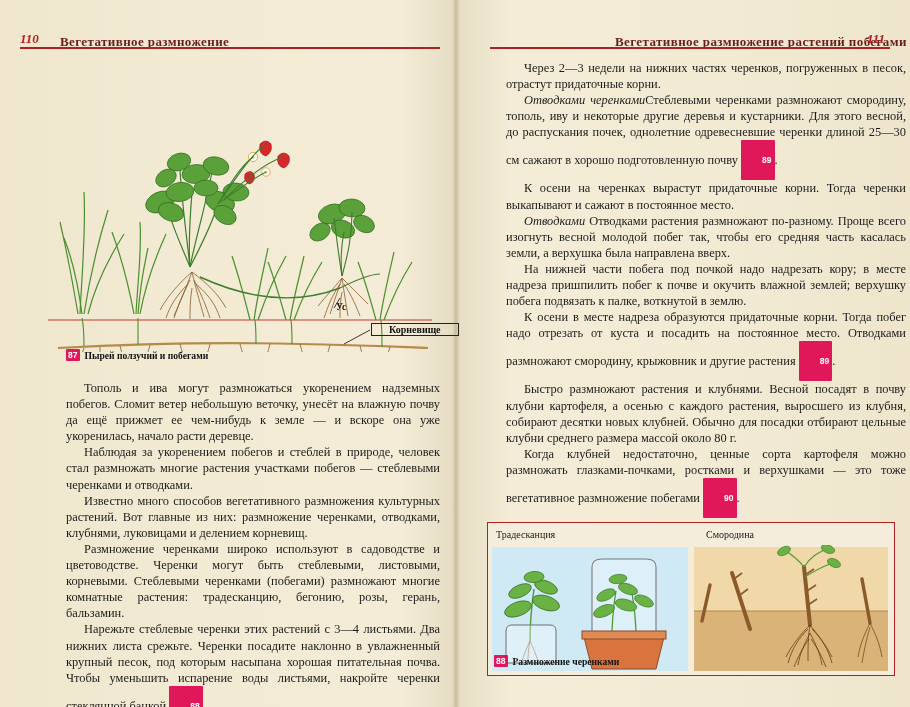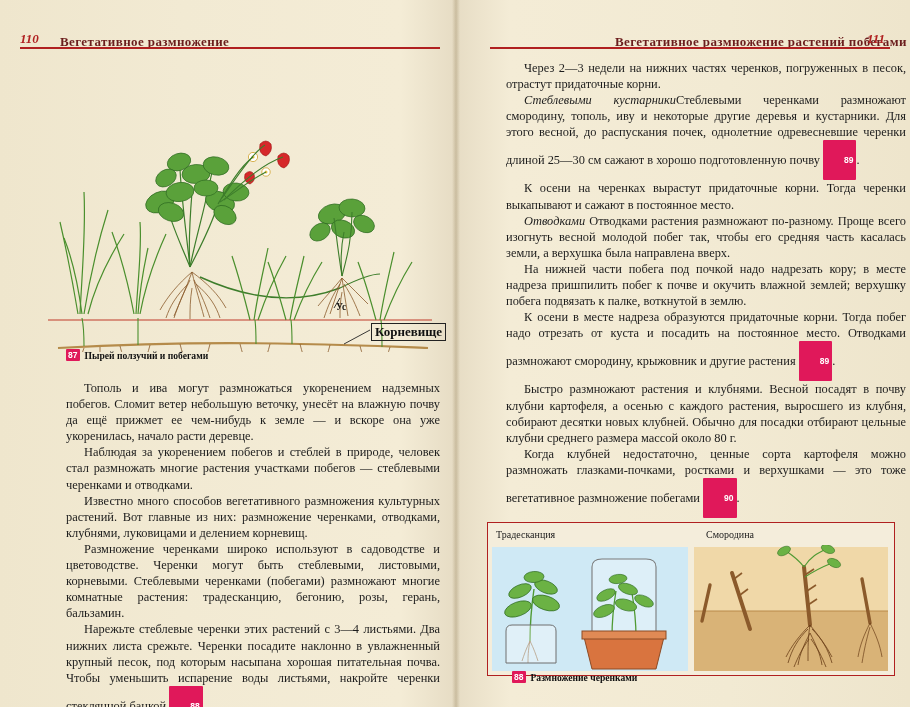--- a/index.html
+++ b/index.html
@@ -66,22 +66,22 @@
   }
   .capt .figtag{margin-right:4px;}
   
   .fig1{position:absolute;left:40px;top:52px;width:400px;height:300px;}
   .lbl{
     position:absolute;font-family:"Liberation Serif",serif;
     font-size:9.5px;font-weight:bold;color:#111;
   }
   .lblbox{
     position:absolute;border:1px solid #222;background:rgba(255,255,255,.0);
-    font-family:"Liberation Serif",serif;font-size:13px;font-weight:bold;
-    padding:0px 3px;color:#111;
+    font-family:"Liberation Serif",serif;font-size:10px;font-weight:bold;
+    padding:0px 17px;color:#111;
   }
   svg{display:block;}
 </style>
 </head>
 <body>
 
 <div id="page">
 
   <div class="gutter"></div>
 
@@ -243,21 +243,21 @@
     </div>
   </div>
 
   <div class="half right">
     <div class="head" style="left:160px;top:34px;">Вегетативное размножение растений побегами</div>
     <div class="folio" style="left:412px;top:31px;">111</div>
     <div class="rule" style="left:35px;top:47px;width:400px;"></div>
 
     <div class="col" style="left:35px;top:60px;width:400px;margin-left:16px;">
       <p>Через 2—3 недели на нижних частях черенков, погруженных в песок, отрастут придаточные корни.</p>
-      <p><span class="it">Стеблевыми кустарники</span><span>Стеблевыми черенками размножают смородину, тополь, иву и некоторые другие деревья и кустарники. Для этого весной, до распускания почек, однолетние одревесневшие черенки длиной 25—30 см сажают в хорошо подготовленную почву</span> <span class="inlinetag">89</span>.</p>
+      <p><span class="it">Отводками черенками</span><span>Стеблевыми черенками размножают смородину, тополь, иву и некоторые другие деревья и кустарники. Для этого весной, до распускания почек, однолетние одревесневшие черенки длиной 25—30 см сажают в хорошо подготовленную почву</span> <span class="inlinetag">89</span>.</p>
       <p>К осени на черенках вырастут придаточные корни. Тогда черенки выкапывают и сажают в постоянное место.</p>
       <p><span class="it">Отводками</span> <span>Отводками растения размножают по-разному. Проще всего изогнуть весной молодой побег так, чтобы его средняя часть касалась земли, а верхушка была направлена вверх.</span></p>
       <p>На нижней части побега под почкой надо надрезать кору; в месте надреза пришпилить побег к почве и окучить влажной землей; верхушку побега подвязать к палке, воткнутой в землю.</p>
       <p><span>К осени в месте надреза образуются придаточные корни. Тогда побег надо отрезать от куста и посадить на постоянное место. Отводками размножают смородину, крыжовник и другие растения</span> <span class="inlinetag">89</span>.</p>
       <p><span>Быстро размножают растения и клубнями. Весной посадят в почву клубни картофеля, а осенью с каждого растения, выросшего из клубня, собирают десятки новых клубней. Обычно для посадки отбирают цельные клубни среднего размера массой около 80 г.</span></p>
       <p><span>Когда клубней недостаточно, ценные сорта картофеля можно размножать глазками-почками, ростками и верхушками — это тоже вегетативное размножение побегами</span> <span class="inlinetag">90</span>.</p>
     </div>
 
     <div style="position:absolute;left:32px;top:522px;width:406px;height:152px;border:1.4px solid #b02020;background:#f4eddb;">
       <div class="panel-title" style="position:absolute;left:8px;top:6px;font-family:'Liberation Serif',serif;font-size:10px;">Традесканция</div>
@@ -344,18 +344,18 @@
           <path d="M222 40 L214 76" stroke="#8b5a2b" stroke-width="3.4" fill="none" stroke-linecap="round"></path>
           <path d="M374 34 L382 78" stroke="#8b5a2b" stroke-width="3.4" fill="none" stroke-linecap="round"></path>
           <g stroke="#6b3f18" fill="none" stroke-width=".7">
             <path d="M382 78 C376 90 372 100 370 112"></path>
             <path d="M382 78 C388 90 392 100 394 112"></path>
             <path d="M382 82 C378 96 376 106 374 118"></path>
           </g>
         </g>
       </svg>
 
-      <div class="capt" style="position:absolute;left:6px;top:148px;margin-left:18px;">
+      <div class="capt" style="position:absolute;left:6px;top:132px;">
         <span class="figtag">88</span><span>Размножение черенками</span>
       </div>
     </div>
   </div>
 </div>
 
 </body></html>

